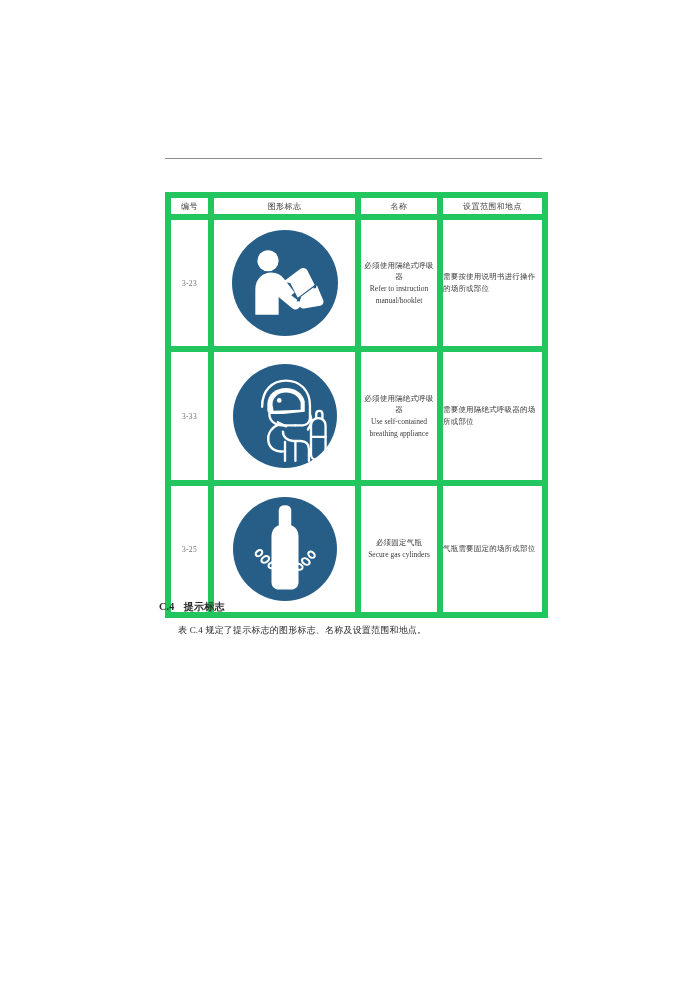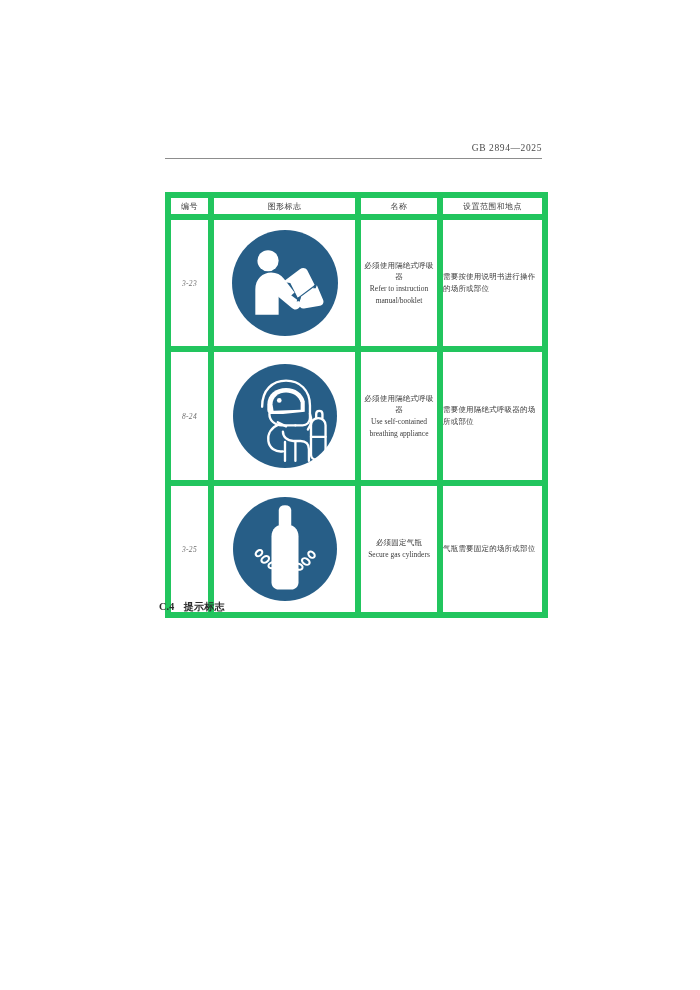--- a/index.html
+++ b/index.html
@@ -82,21 +82,20 @@
   .col-id    { width: 43px; }
   .col-sym   { width: 147px; }
   .col-name  { width: 82px; }
   .col-loc   { width: 105px; }
 
   .cell-id {
     text-align: center;
     font-size: 7.5px;
     color: #6f6f6f;
     letter-spacing: 0.3px;
-    font-style: italic;
   }
   .cell-symbol { text-align: center; }
   .cell-name {
     text-align: center;
     font-size: 7.5px;
     line-height: 1.55;
     color: #3b3b3b;
     padding: 2px 3px;
   }
   .cell-name .zh { display: block; letter-spacing: 0.2px; }
@@ -153,23 +152,20 @@
     text-align: right;
     font-size: 8px;
     color: #5a5a5a;
   }
 </style>
 </head>
 <body>
 
 <div class="page">
 
-  <div class="page-header">
-    <span>GB 2894—2025</span>
-  </div>
   <div class="header-rule"></div>
 
 
   <table class="sign-table">
     <colgroup>
       <col class="col-id">
         <col class="col-sym">
         <col class="col-name">
         <col class="col-loc">
     </colgroup>
@@ -214,21 +210,21 @@
         </td>
         <td class="cell-name">
           <span class="zh">必须使用隔绝式呼吸器</span>
           <span class="en">Refer to instruction</span>
           <span class="en">manual/booklet</span>
         </td>
         <td class="cell-loc">需要按使用说明书进行操作的场所或部位</td>
       </tr>
 
       <tr class="row-2">
-        <td class="cell-id">8-24</td>
+        <td class="cell-id">3-33</td>
         <td class="cell-symbol">
           <div class="symbol-wrap">
             <svg width="104" height="104" viewBox="0 0 200 200" aria-hidden="true">
               <circle cx="100" cy="100" r="100" fill="#275E87"></circle>
               <g fill="none" stroke="#ffffff" stroke-width="4.5" stroke-linecap="round" stroke-linejoin="round">
 
                 <path d="M56 82 C56 50 76 32 102 32 C128 32 148 50 148 80
                          L148 104 C148 112 142 118 134 118 L120 118"></path>
 
                 <path d="M148 96 C152 106 150 118 144 126"></path>
@@ -306,15 +302,16 @@
         <td class="cell-loc">气瓶需要固定的场所或部位</td>
       </tr>
 
     </tbody>
   </table>
 
   <div class="section-head">
     <span>C.4</span><span class="sec-gap"></span><span>提示标志</span>
   </div>
 
+  <div class="section-para">表 C.4 规定了提示标志的图形标志、名称及设置范围和地点。</div>
 
 
 </div>
 
 </body></html>

